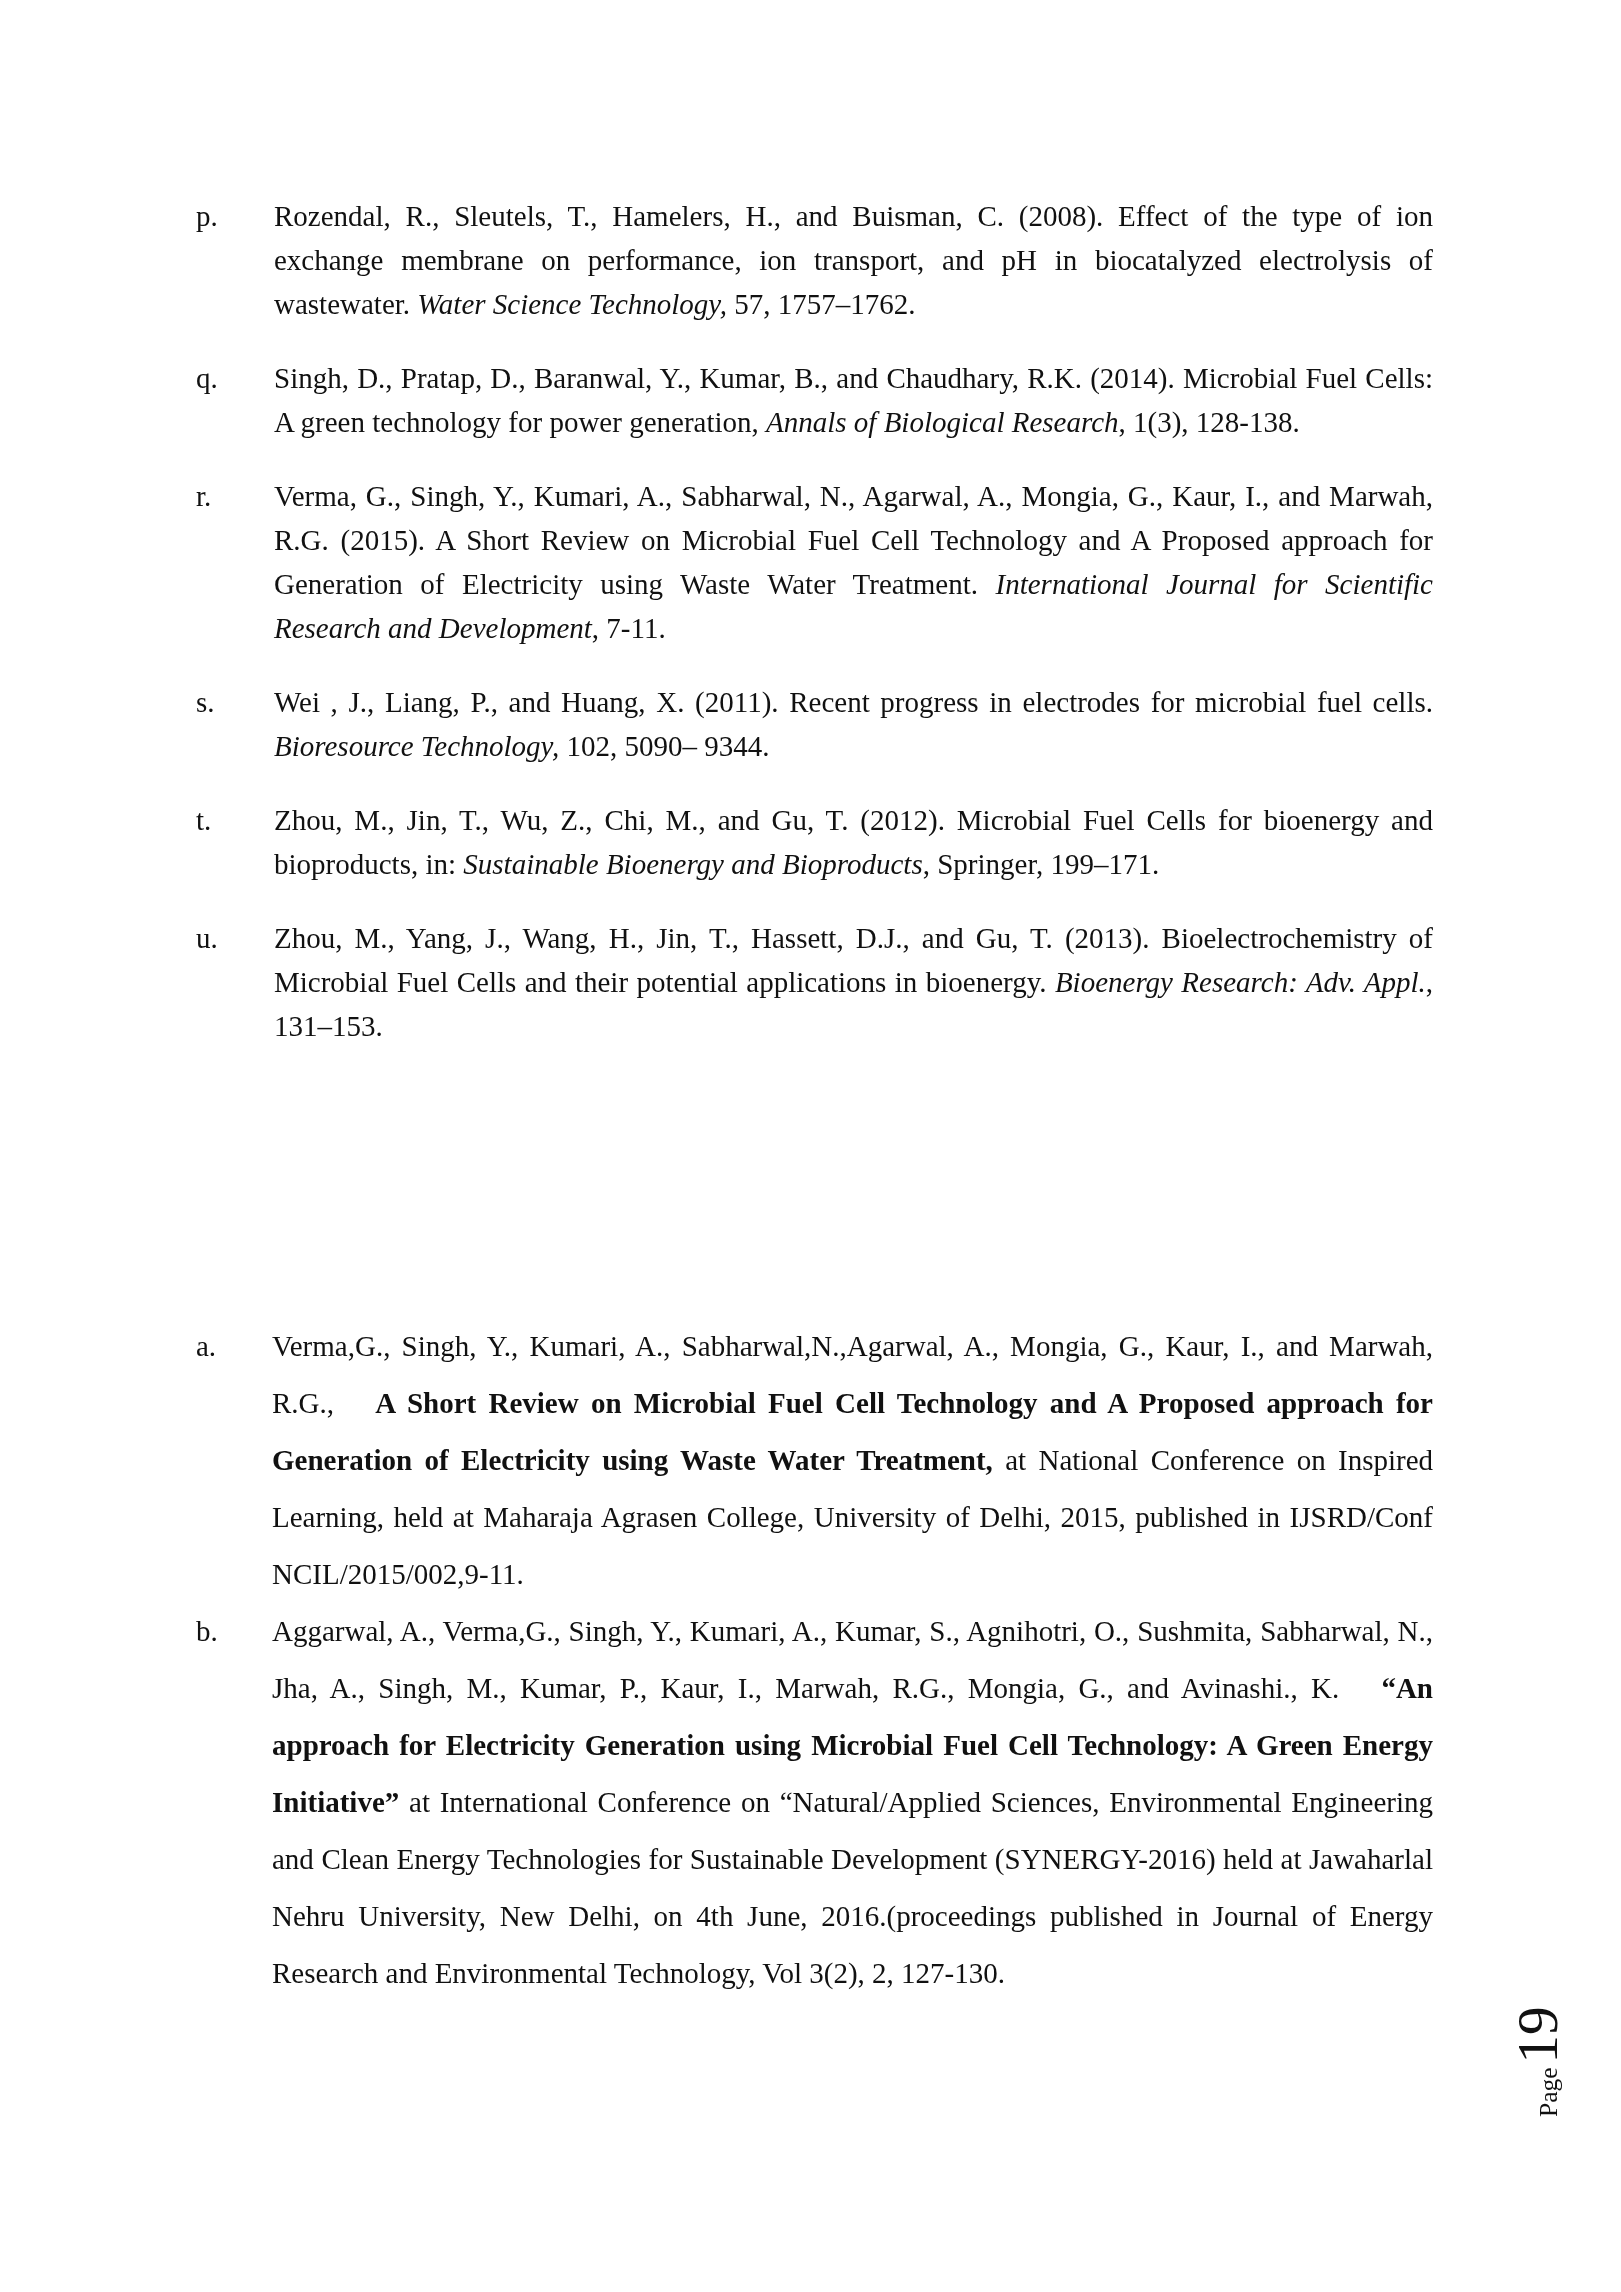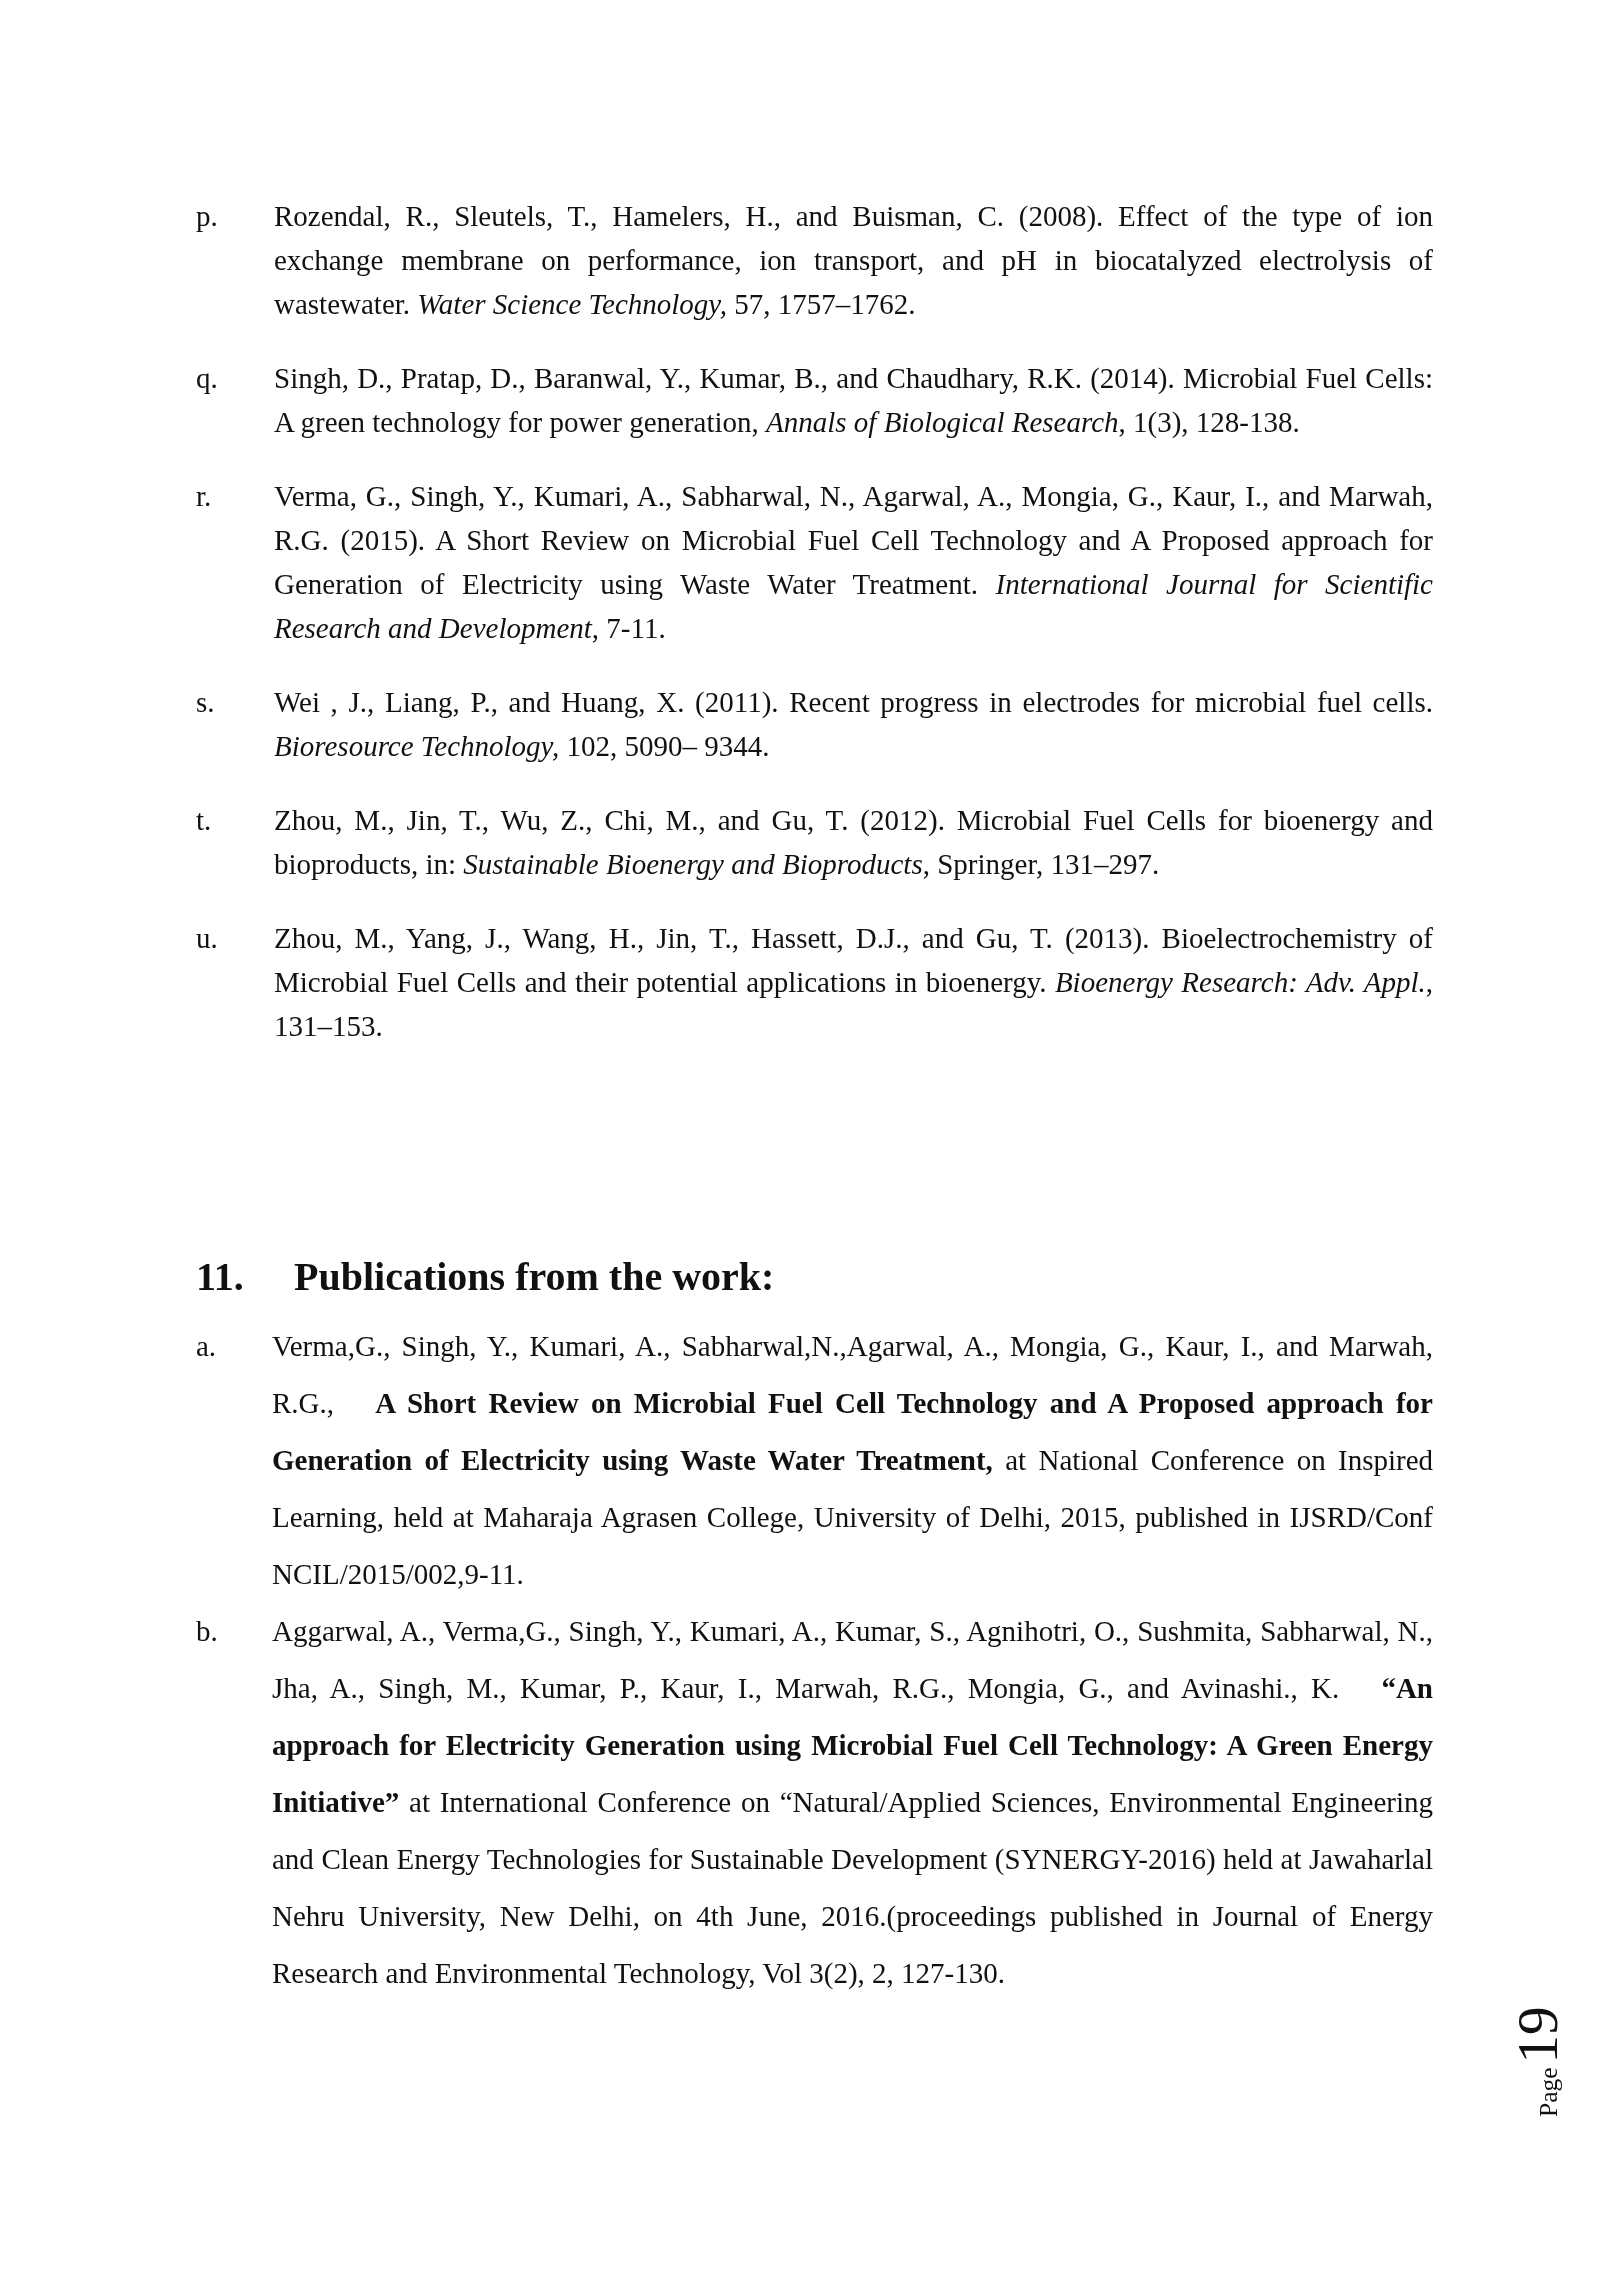--- a/index.html
+++ b/index.html
@@ -117,32 +117,28 @@
     <div class="ref">
       <span class="ref-label">r.</span>
       <span class="ref-text"><span>Verma, G., Singh, Y., Kumari, A., Sabharwal, N., Agarwal, A., Mongia, G., Kaur,  I., and Marwah, R.G. (2015). A Short Review on Microbial Fuel Cell Technology and A Proposed approach for Generation of Electricity using Waste Water Treatment. </span><span class="ital">International Journal for Scientific Research and Development</span><span>, 7-11.</span></span>
     </div>
     <div class="ref">
       <span class="ref-label">s.</span>
       <span class="ref-text"><span>Wei , J., Liang, P., and Huang, X. (2011). Recent progress in electrodes for microbial fuel cells. </span><span class="ital">Bioresource Technology,</span><span> 102, 5090– 9344.</span></span>
     </div>
     <div class="ref">
       <span class="ref-label">t.</span>
-      <span class="ref-text"><span>Zhou, M., Jin, T., Wu, Z., Chi, M., and Gu, T. (2012). Microbial Fuel Cells for bioenergy and bioproducts, in: </span><span class="ital">Sustainable Bioenergy and Bioproducts</span><span>, Springer, 131–297.</span></span>
+      <span class="ref-text"><span>Zhou, M., Jin, T., Wu, Z., Chi, M., and Gu, T. (2012). Microbial Fuel Cells for bioenergy and bioproducts, in: </span><span class="ital">Sustainable Bioenergy and Bioproducts</span><span>, Springer, 199–171.</span></span>
     </div>
     <div class="ref">
       <span class="ref-label">u.</span>
       <span class="ref-text"><span>Zhou, M., Yang, J., Wang, H., Jin, T., Hassett, D.J., and Gu, T. (2013). Bioelectrochemistry of Microbial Fuel Cells and their potential applications in bioenergy. </span><span class="ital">Bioenergy Research: Adv. Appl.</span><span>, 131–153.</span></span>
     </div>
   </div>
 
-  <div class="section-heading">
-    <span class="section-num">11.</span>
-    <span>Publications from the work:</span>
-  </div>
 
   <div class="pubs">
     <div class="pub">
       <span class="pub-label">a.</span>
       <span class="pub-text"><span>Verma,G., Singh, Y., Kumari, A., Sabharwal,N.,Agarwal, A., Mongia, G., Kaur,  I., and Marwah, R.G., </span><span class="bold">A Short Review on Microbial Fuel Cell Technology and A Proposed approach for Generation of Electricity using Waste Water Treatment,</span><span> at National Conference on Inspired Learning, held at Maharaja Agrasen College, University of Delhi, 2015, published in IJSRD/Conf NCIL/2015/002,9-11.</span></span>
     </div>
     <div class="pub">
       <span class="pub-label">b.</span>
       <span class="pub-text"><span>Aggarwal, A., Verma,G., Singh, Y., Kumari, A., Kumar, S., Agnihotri, O., Sushmita, Sabharwal, N., Jha, A., Singh, M., Kumar, P., Kaur,  I., Marwah, R.G.,  Mongia, G., and Avinashi., K. </span><span class="bold">“An approach for Electricity Generation using Microbial Fuel Cell Technology: A Green Energy Initiative”</span><span> at International Conference on “Natural/Applied Sciences, Environmental Engineering and Clean Energy Technologies for Sustainable Development (SYNERGY-2016) held at Jawaharlal Nehru University, New Delhi, on 4th June, 2016.(proceedings  published in Journal of Energy Research and Environmental Technology, Vol 3(2), 2, 127-130.</span></span>
     </div>

